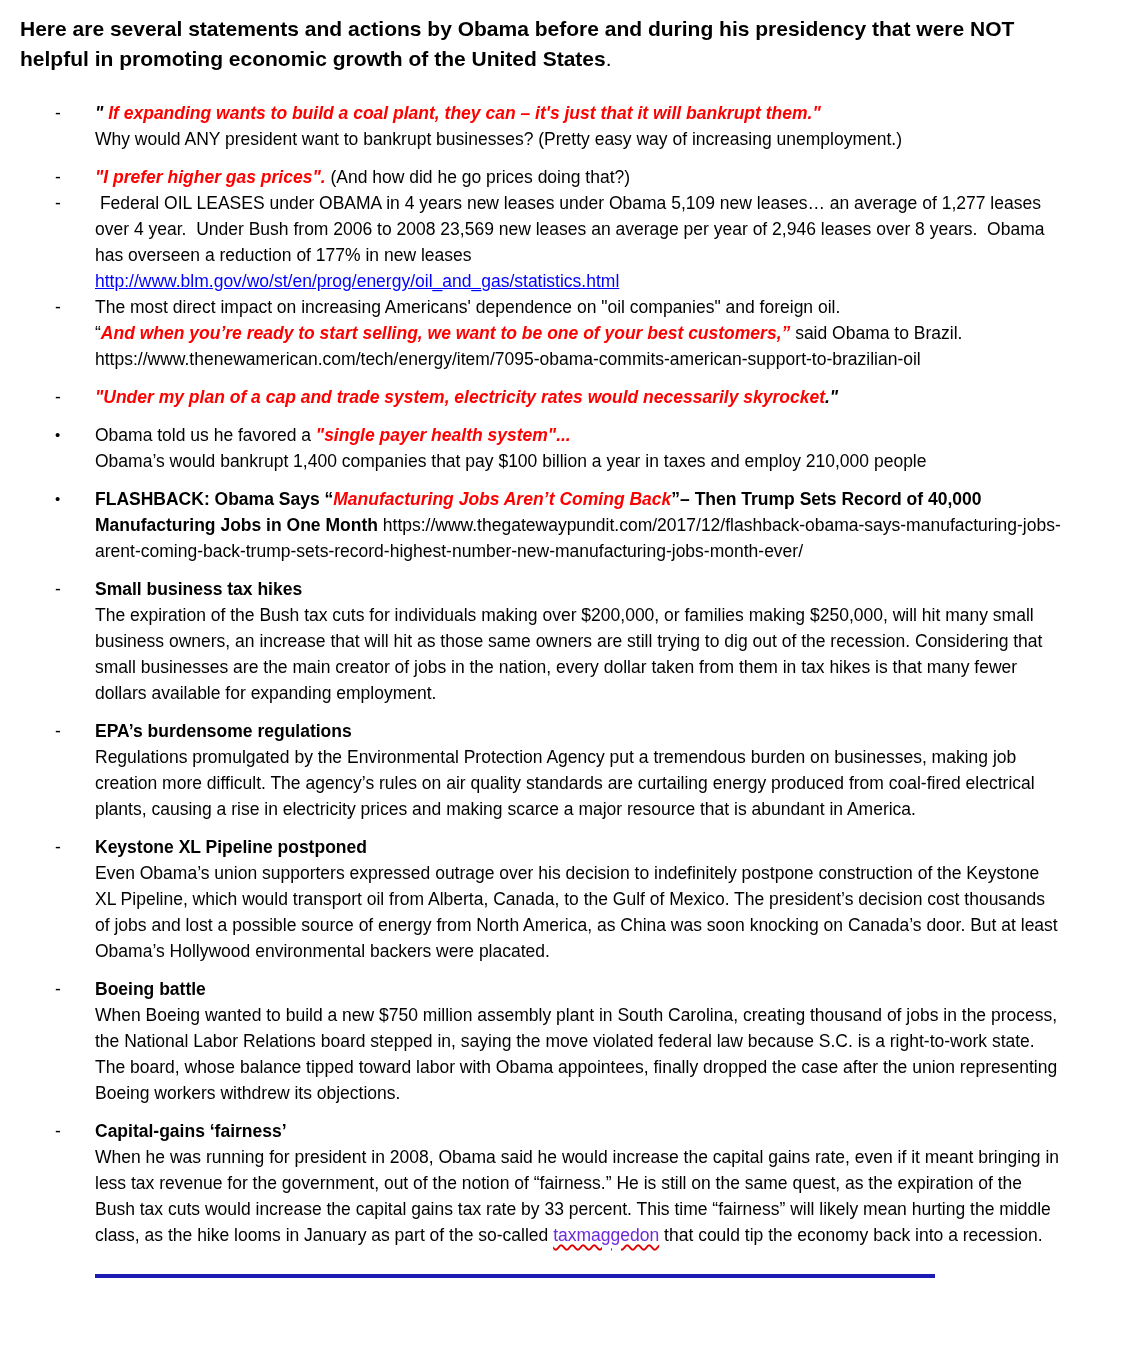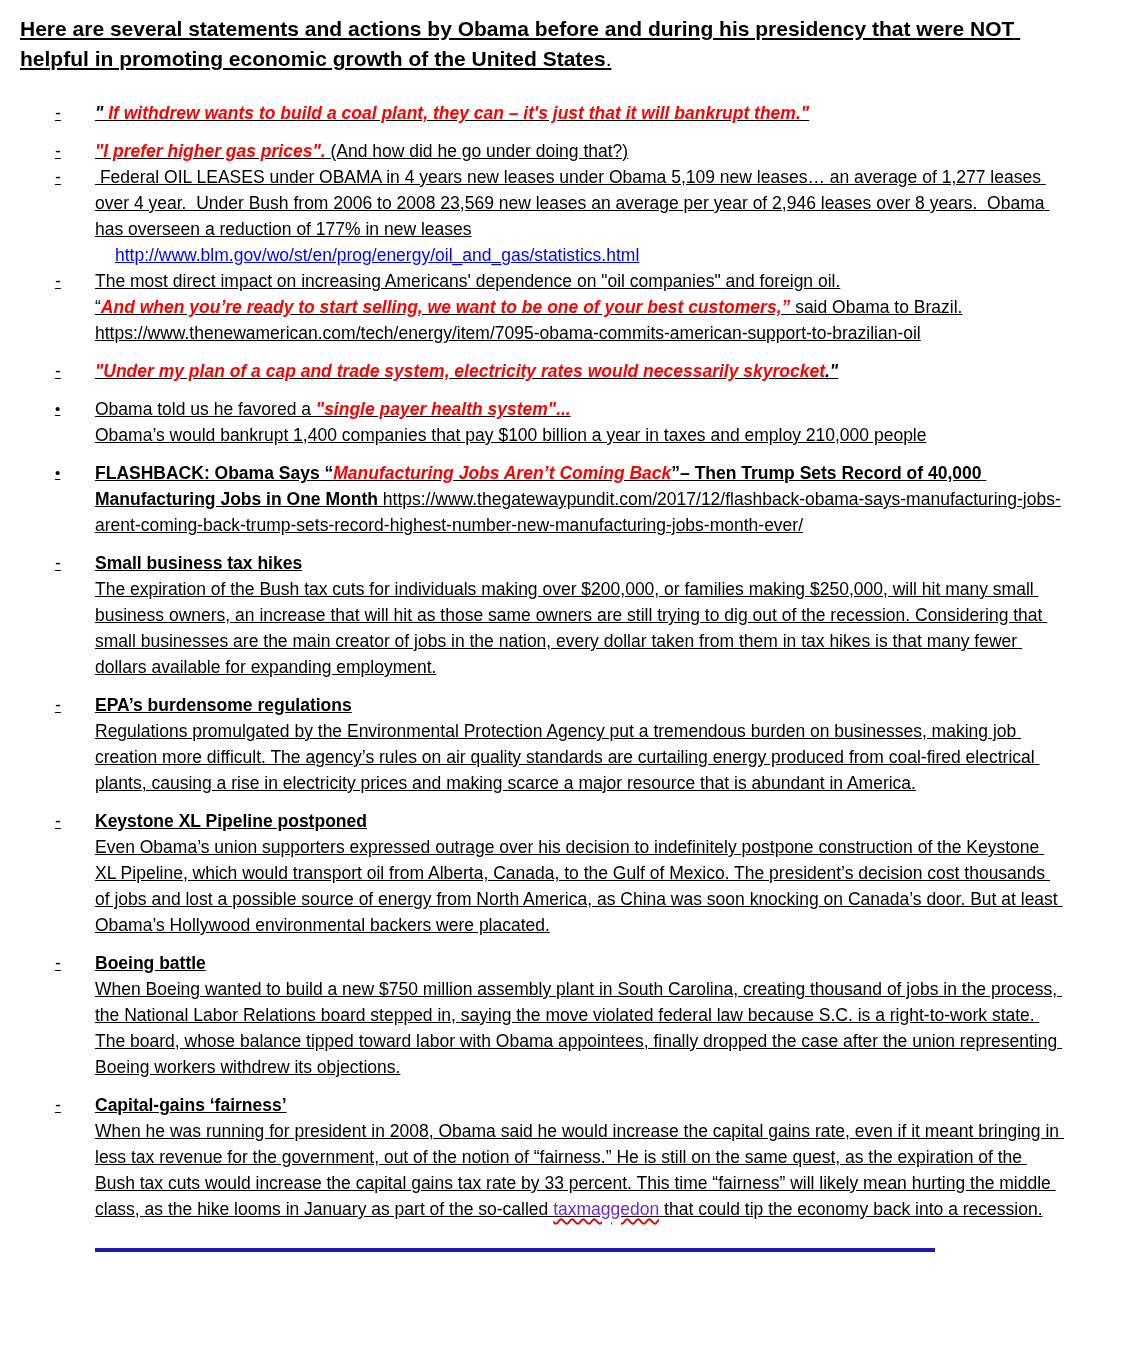--- a/index.html
+++ b/index.html
@@ -1,37 +1,37 @@
 <!DOCTYPE html>
 <html style="--red: #ff0000; --link-blue: #0000ff; --rule-blue: #1c1cb4; --squiggle-red: #e00000;"><head>
 <meta charset="utf-8">
 <style>
   html,body{margin:0;padding:0;}
   body{
     width:1124px;height:1360px;overflow:hidden;background:#ffffff;
     font-family:"Liberation Sans", sans-serif;color:#000;
     -webkit-font-smoothing:antialiased;
   }
-  .page{padding:14px 4px 0 20px;text-decoration:underline;}
+  .page{padding:14px 4px 0 20px;}
   .title{
     font-size:21px;font-weight:bold;line-height:30px;
     padding-right:60px;margin-bottom:14px;white-space:pre-wrap;
   }
   .title .r{font-weight:normal;}
   .block{font-size:17.5px;line-height:26px;}
   .bullet{display:flex;align-items:flex-start;}
   .marker{flex:0 0 40px;padding-left:35px;box-sizing:content-box;}
   .marker.dot{font-size:15px;}
   .content{flex:1;white-space:pre-wrap;word-wrap:break-word;overflow-wrap:break-word;padding-right:59px;}
   .spacer{height:12px;}
   .r{font-weight:normal;font-style:normal;color:#000;}
   .b{font-weight:bold;color:#000;}
   .bi{font-weight:bold;font-style:italic;color:#000;}
   .rbi{font-weight:bold;font-style:italic;color:var(--red,#ff0000);}
-  .link{color:var(--link-blue,#0000ff);text-decoration:underline;cursor:pointer;margin-left:20px;}
+  .link{color:var(--link-blue,#0000ff);text-decoration:underline;cursor:pointer;}
   .wavy{
     color:#6d28d9;
     text-decoration:underline;
     text-decoration-style:wavy;
     text-decoration-color:var(--squiggle-red,#e00000);
     text-decoration-thickness:1.5px;
     text-underline-offset:3px;
   }
   .bottom-rule{
     height:4px;width:840px;margin-left:75px;margin-top:14px;
@@ -39,26 +39,26 @@
   }
 </style>
 </head>
 <body>
 
 <div class="page" id="doc">
     <div class="title"><span class="b">Here are several statements and actions by Obama before and during his presidency that were NOT helpful in promoting economic growth of the United States</span><span class="r">.</span></div>
     <div class="spacer"></div>
     <div class="block bullet">
       <span class="marker">-</span>
-      <span class="content"><span class="bi">" </span><span class="rbi">If withdrew wants to build a coal plant, they can – it's just that it will bankrupt them."</span><br></span>
+      <span class="content"><span class="bi">" </span><span class="rbi">If expanding wants to build a coal plant, they can – it's just that it will bankrupt them."</span><br><span class="r">Why would ANY president want to bankrupt businesses? (Pretty easy way of increasing unemployment.)</span></span>
     </div>
     <div class="spacer"></div>
     <div class="block bullet">
       <span class="marker">-</span>
-      <span class="content"><span class="rbi">"I prefer higher gas prices".</span><span class="r"> (And how did he go under doing that?)</span></span>
+      <span class="content"><span class="rbi">"I prefer higher gas prices".</span><span class="r"> (And how did he go prices doing that?)</span></span>
     </div>
     <div class="block bullet">
       <span class="marker">-</span>
       <span class="content"><span class="r"> Federal OIL LEASES under OBAMA in 4 years new leases under Obama 5,109 new leases… an average of 1,277 leases over 4 year.  Under Bush from 2006 to 2008 23,569 new leases an average per year of 2,946 leases over 8 years.  Obama has overseen a reduction of 177% in new leases</span><br><a class="link">http://www.blm.gov/wo/st/en/prog/energy/oil_and_gas/statistics.html</a></span>
     </div>
     <div class="block bullet">
       <span class="marker">-</span>
       <span class="content"><span class="r">The most direct impact on increasing Americans' dependence on "oil companies" and foreign oil.</span><br><span class="r">“</span><span class="rbi">And when you’re ready to start selling, we want to be one of your best customers,”</span><span class="r"> said Obama to Brazil.</span><br><span class="r">https://www.thenewamerican.com/tech/energy/item/7095-obama-commits-american-support-to-brazilian-oil</span></span>
     </div>
     <div class="spacer"></div>

